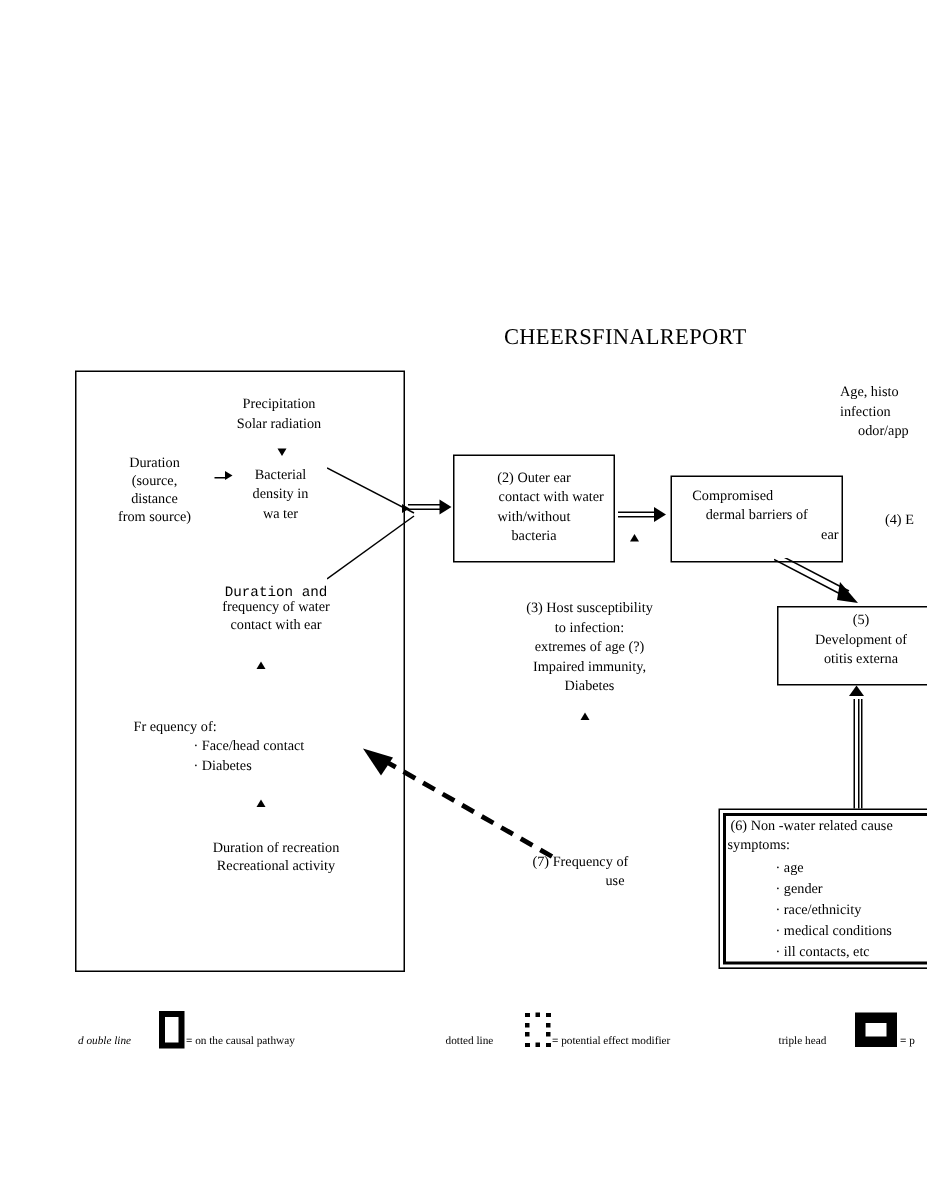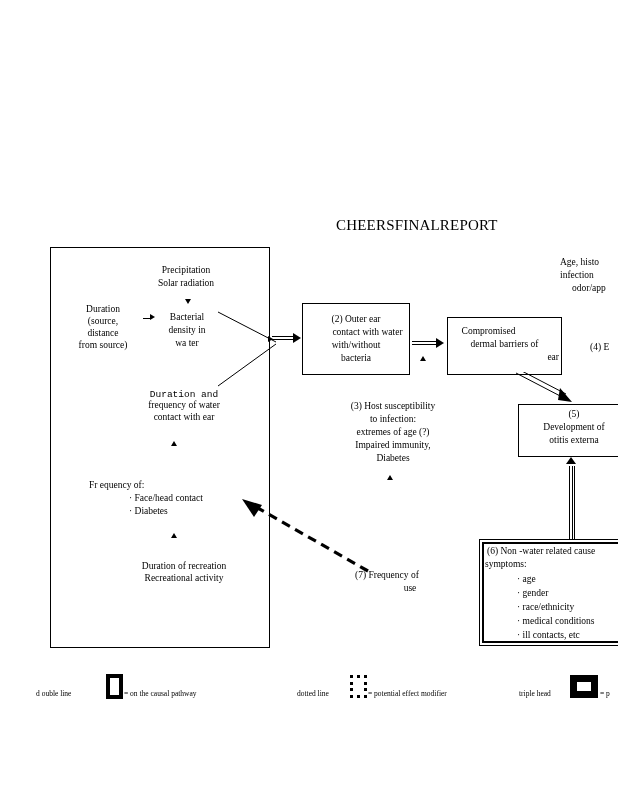--- a/index.html
+++ b/index.html
@@ -174,21 +174,21 @@
   </div>
 
   <svg class="abs" style="left:240px;top:495px;width:130px;height:80px;">
     <line x1="128" y1="76" x2="16" y2="12" stroke="#000" stroke-width="3.2" stroke-dasharray="9,6"></line>
     <polygon points="2,4 22,10 14,22" fill="#000"></polygon>
   </svg>
   <div class="abs txt left" style="left:355px;top:569px;width:130px;">(7) Frequency     of</div>
   <div class="abs txt" style="left:355px;top:582px;width:110px;">use</div>
 
   <div class="legend-row">
-    <div class="lg-txt" style="left:36px;top:13px;">d ouble   line</div>
+    <div class="lg-txt" style="left:52px;top:13px;font-style:italic;">d ouble   line</div>
     <div class="swatch sw-double" style="left:106px;top:-2px;"></div>
     <div class="lg-txt" style="left:124px;top:13px;">= on the    causal   pathway</div>
 
     <div class="lg-txt" style="left:297px;top:13px;">dotted   line</div>
     <div class="swatch sw-dotted" style="left:350px;top:-1px;"></div>
     <div class="lg-txt" style="left:368px;top:13px;">= potential     effect  modifier</div>
 
     <div class="lg-txt" style="left:519px;top:13px;">triple   head</div>
     <div class="swatch sw-triple" style="left:570px;top:-1px;"></div>
     <div class="lg-txt" style="left:600px;top:13px;">= p</div>

